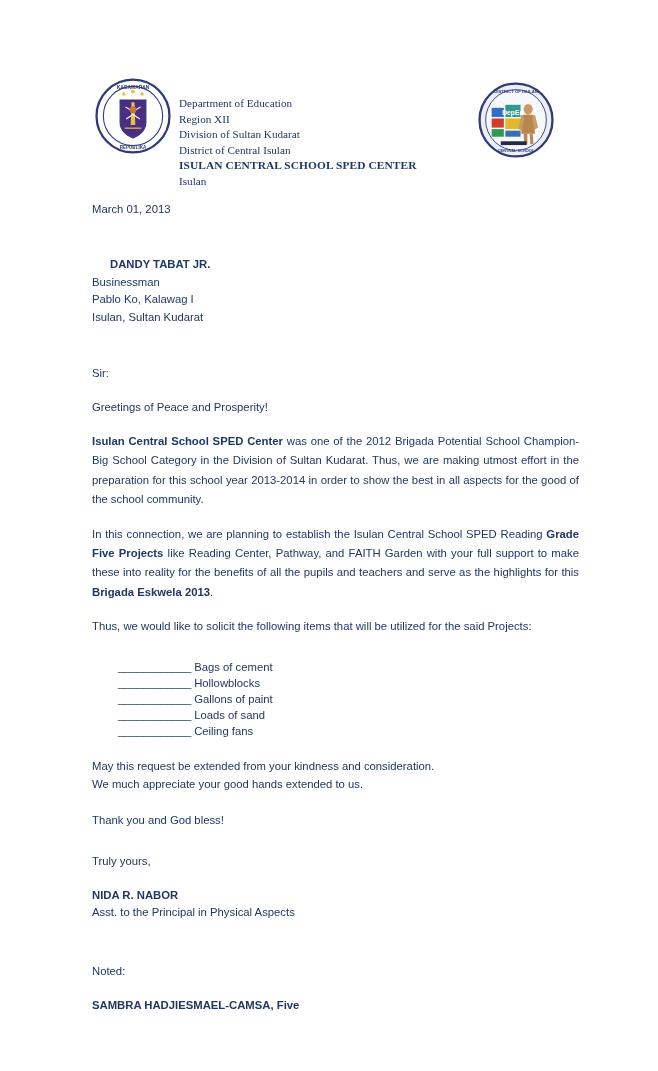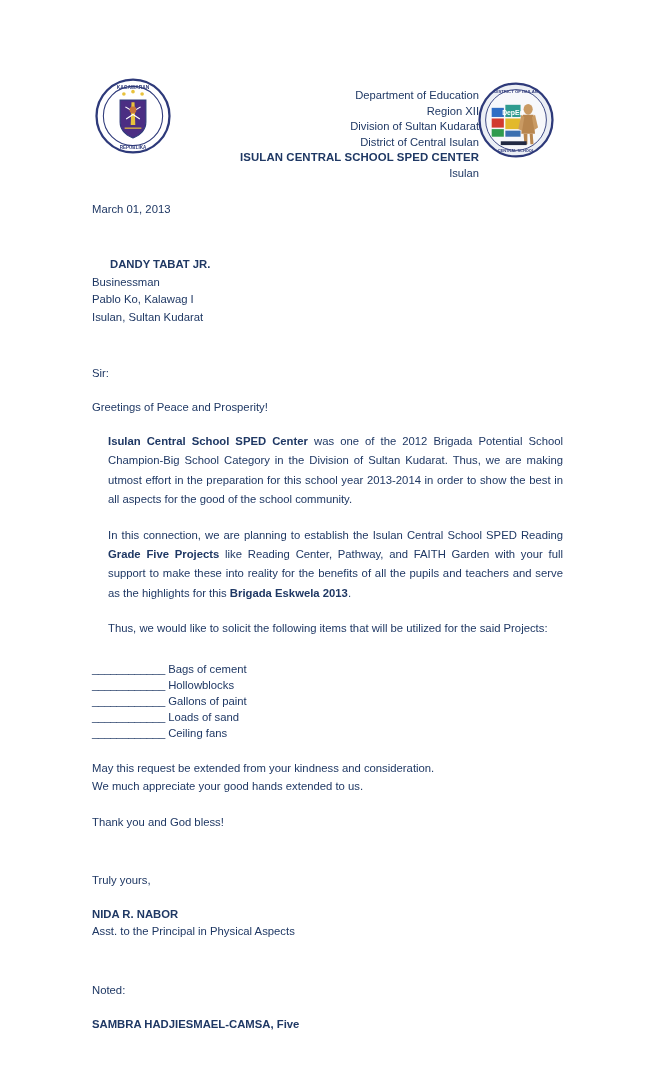--- a/index.html
+++ b/index.html
@@ -36,25 +36,26 @@
     top: 0;
     width: 76px;
     height: 76px;
   }
   .seal.left  { left: 95px; }
   .seal.right { left: 478px; top: 4px; }
 
   .header-lines {
     position: absolute;
     left: 179px;
-    top: 10px;
+    top: 18px;
     width: 300px;
-    text-align: right;
+    text-align: left;
     line-height: 15.5px;
     font-size: 11.2px;
+    font-family: Liberation Serif, serif;
   }
   .header-lines .hl { white-space: nowrap; }
   .header-lines .hl.school {
     font-weight: bold;
     font-size: 11.4px;
     letter-spacing: .1px;
   }
 
   
   .body {
@@ -68,39 +69,39 @@
 
   .date { margin: 0 0 0 0; }
 
   .addressee { margin-top: 37px; line-height: 17.5px; }
   .addressee .name { font-weight: bold; padding-left: 18px; }
 
   .salutation { margin-top: 38px; }
   .greeting   { margin-top: 15px; }
 
   p.para {
-    margin: 16px;
+    margin: 0;
     margin-top: 15px;
     text-align: justify;
     line-height: 19.4px;
   }
   b, strong { font-weight: bold; }
 
   .items {
     margin-top: 22px;
     line-height: 16.2px;
     font-size: 11.3px;
   }
-  .items .row { white-space: pre; }
+  .items .row { white-space: pre; margin-left: 26px; }
   .items .blank { letter-spacing: -0.2px; }
 
   .closing-block { margin-top: 17px; line-height: 18.5px; }
   .thanks { margin-top: 17px; }
 
-  .signoff      { margin-top: 39px; }
+  .signoff      { margin-top: 22px; }
   .signer       { margin-top: 16px; line-height: 17.5px; }
   .signer .name { font-weight: bold; }
 
   .noted        { margin-top: 40px; }
   .noted-signer { margin-top: 16px; line-height: 17.5px; }
   .noted-signer .name { font-weight: bold; }
 </style>
 </head>
 <body>
 

